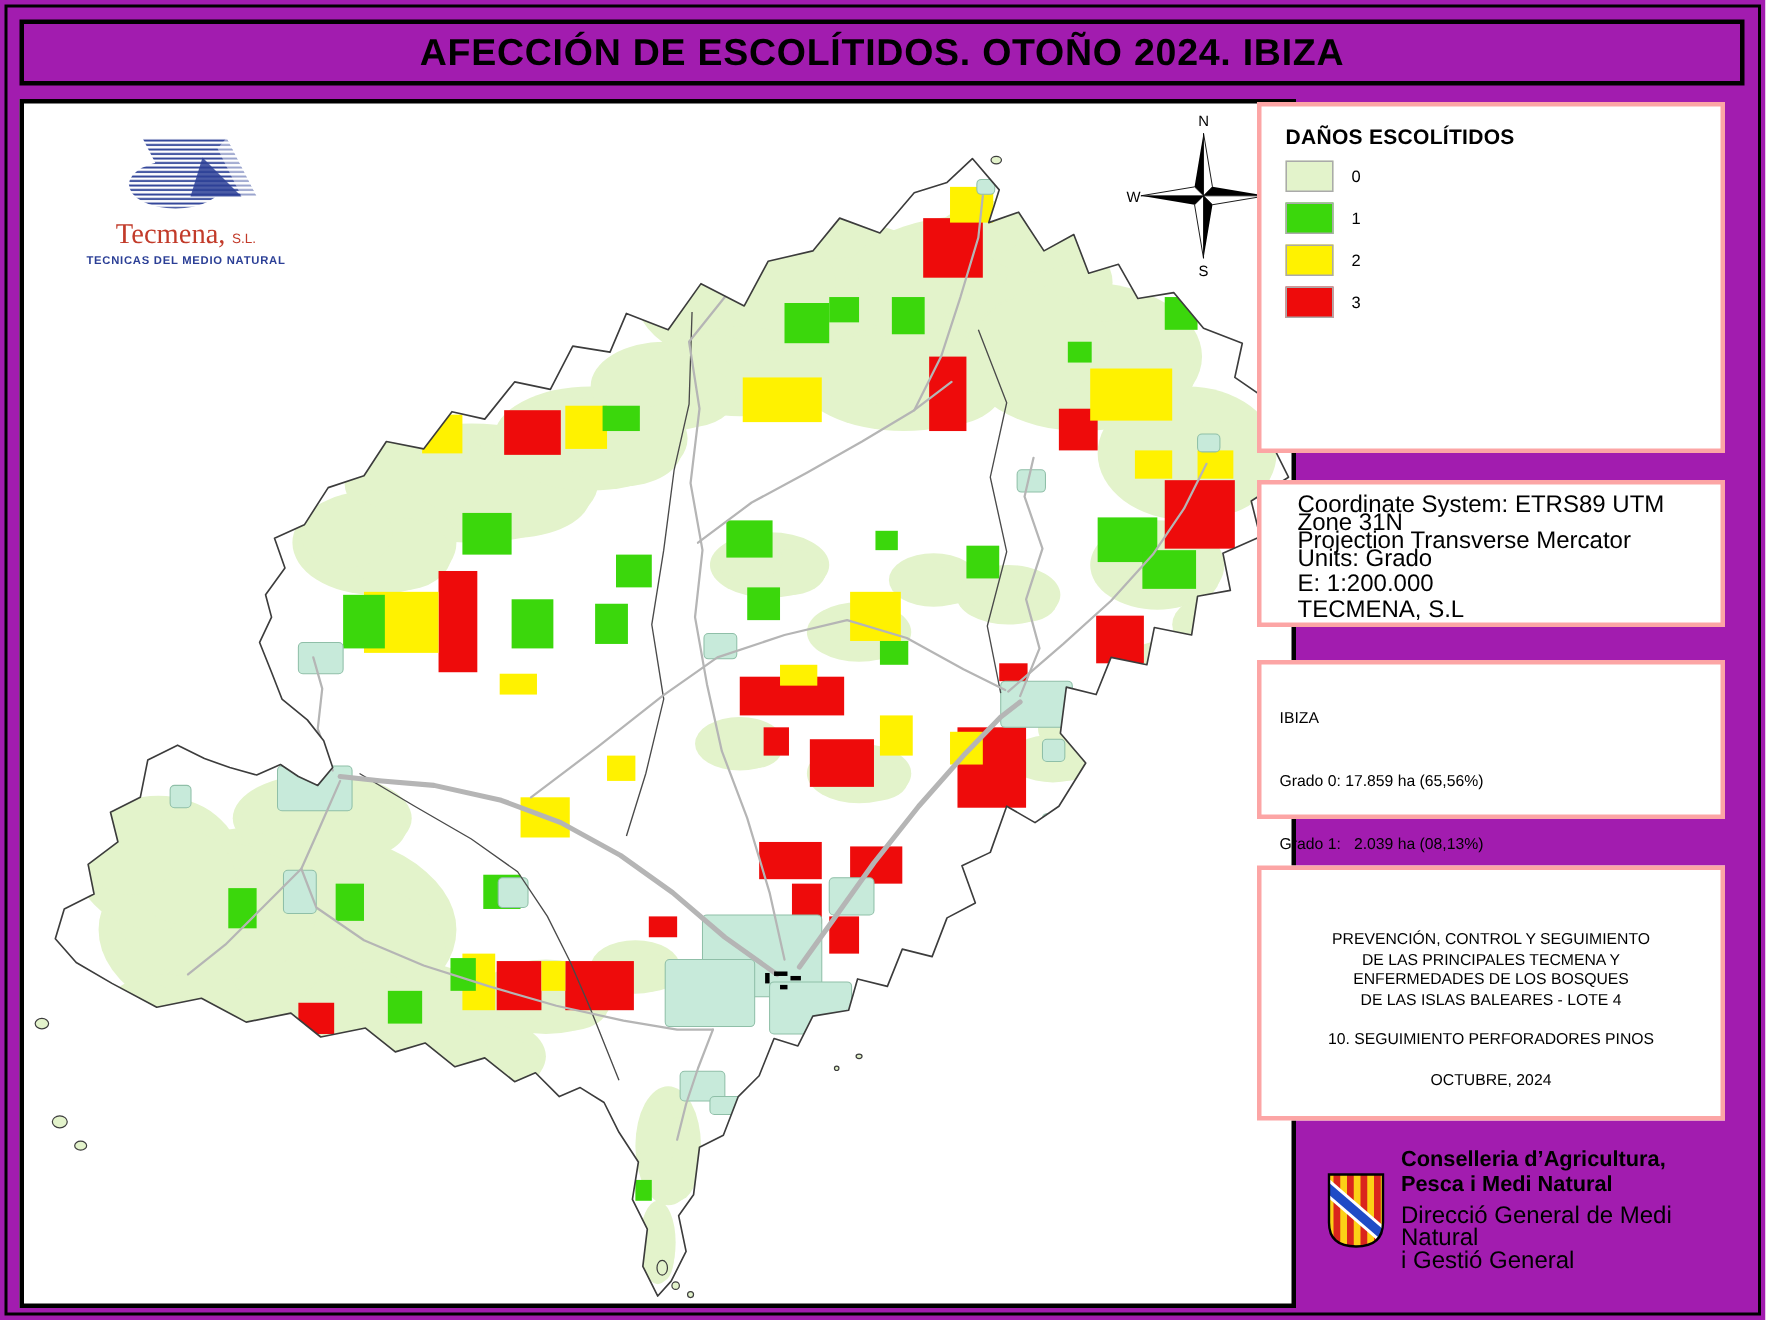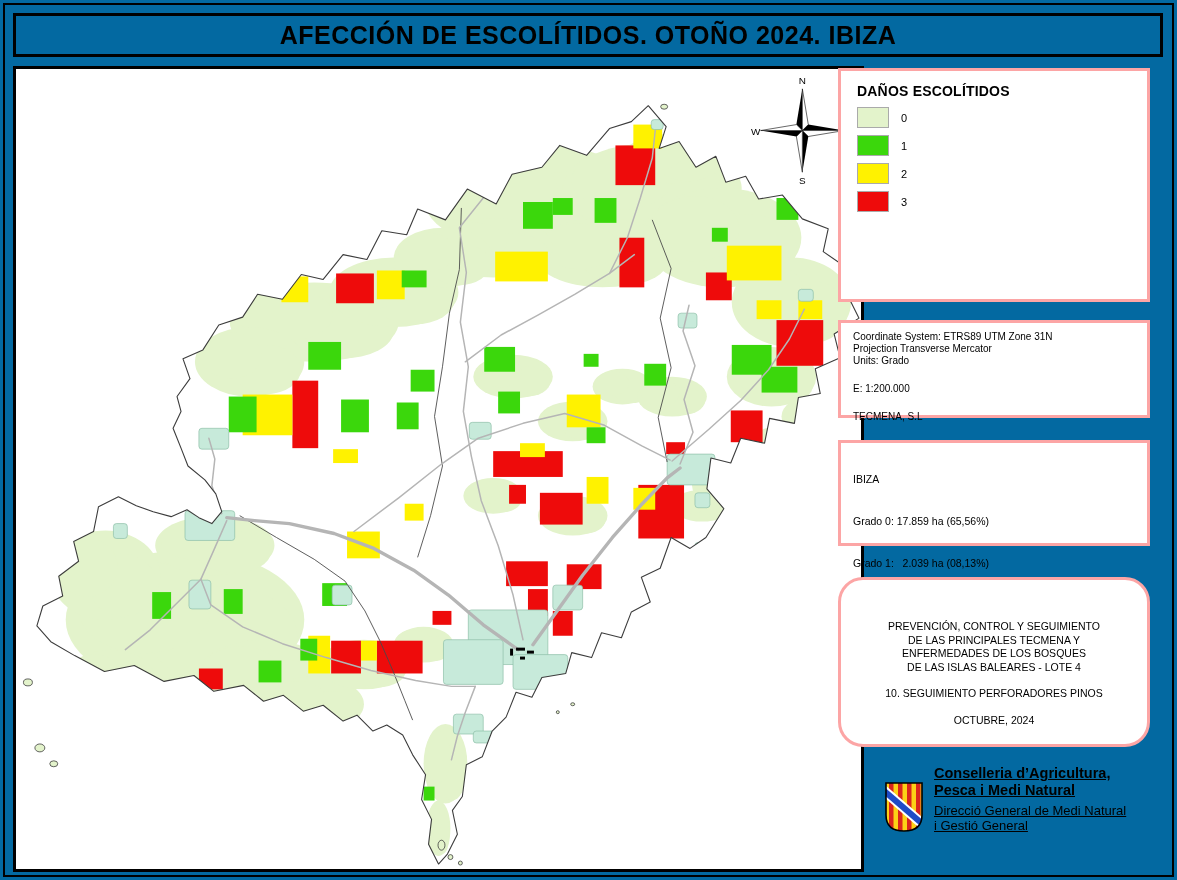--- a/index.html
+++ b/index.html
@@ -1,16 +1,16 @@
 <!DOCTYPE html>
 <html style="--grade0: #E3F3CB; --grade1: #3BD70C; --grade2: #FFF200; --grade3: #EE0B0B; --nucleos: #C7EADA; --nucleos_border: #8FBFA8; --road: #B5B5B5; --boundary: #4A4A4A; --coast: #3C3C3C; --tecmena_blue: #2B3F96; --tecmena_red: #C23B2A; --shield_yellow: #FCD116; --shield_red: #DA251D; --shield_blue: #1F4BC6;"><head>
 <meta charset="utf-8">
 <style>
   html,body{margin:0;padding:0;background:#fff;}
-  .page{position:relative;width:1177px;height:880px;background:#0369a1;
+  .page{position:relative;width:1177px;height:880px;background:#a21caf;
         font-family:"Liberation Sans","DejaVu Sans",sans-serif;color:#000;overflow:hidden;}
   .outer-border{position:absolute;left:3px;top:3px;width:1167px;height:870px;border:2px solid #000;pointer-events:none;}
   .title-box{position:absolute;left:13px;top:13px;width:1144px;height:38px;border:3px solid #000;
              display:flex;align-items:center;justify-content:center;}
   .title-box span{font-size:25px;font-weight:bold;letter-spacing:.5px;}
   .map-frame{position:absolute;left:13px;top:66px;width:845px;height:800px;border:3px solid #000;background:#fff;}
   #map-canvas{position:absolute;inset:0;}
   #map-canvas svg{position:absolute;inset:0;width:100%;height:100%;}
   .tecmena{position:absolute;left:28px;top:20px;width:160px;text-align:center;}
   .tecmena .t-name{font-family:"Liberation Serif","DejaVu Serif",serif;color:var(--tecmena_red);font-size:19px;}
@@ -24,29 +24,29 @@
   .sw-grade0{background:var(--grade0);} .sw-grade1{background:var(--grade1);}
   .sw-grade2{background:var(--grade2);} .sw-grade3{background:var(--grade3);}
   .lg-label{font-size:11px;}
   .ov-rows{margin-top:26px;}
   .ov-row{display:flex;align-items:center;margin-bottom:5px;height:14px;}
   .ov-box{width:30px;margin-right:12px;display:flex;align-items:center;justify-content:center;}
   .sw-nucleos{width:30px;height:14px;background:var(--nucleos);border:1px solid #999;}
   .sw-autovia{width:30px;height:4px;background:var(--road);}
   .sw-carretera{width:30px;height:2px;background:var(--road);}
   .sw-tm{width:30px;height:14px;background:#fff;border:2px solid #000;box-sizing:border-box;}
-  .coord-box{top:320px;height:98px;padding:8px 12px;font-size:10px;line-height:12px;}
-  .coord-box .gap{margin-top:16px;}
+  .coord-box{top:320px;height:98px;padding:8px 24px;font-size:16px;line-height:12px;}
+  .coord-box .gap{margin-top:5px;}
   .stats-box{top:440px;height:106px;padding:1px 12px;font-size:10.5px;line-height:14px;white-space:pre;}
-  .project-box{top:577px;height:170px;padding:40px 10px 0;text-align:center;font-size:10.5px;line-height:13.5px;border-radius:25px;}
+  .project-box{top:577px;height:170px;padding:40px 10px 0;text-align:center;font-size:10.5px;line-height:13.5px;}
   .project-box .gap{margin-top:13px;}
-  .consell{position:absolute;left:884px;top:765px;width:268px;display:flex;align-items:flex-end;text-decoration:underline;}
+  .consell{position:absolute;left:884px;top:765px;width:268px;display:flex;align-items:center;}
   .consell .shield{flex:0 0 auto;margin-right:10px;}
   .consell .c-bold{font-size:14.5px;font-weight:bold;line-height:17px;}
-  .consell .c-reg{font-size:13px;line-height:15px;margin-top:4px;}
+  .consell .c-reg{font-size:16px;line-height:15px;margin-top:4px;}
 </style>
 </head>
 <body>
 
 <div class="page">
   <div class="outer-border"></div>
 
   <div class="title-box">
     <span>AFECCIÓN DE ESCOLÍTIDOS. OTOÑO 2024. IBIZA</span>
   </div>
@@ -284,20 +284,39 @@
             <polygon points="0,42 0,0 -6,6" fill="#fff" stroke="#000" stroke-width="0.6"></polygon>
             <polygon points="-42,0 0,0 -6,6" fill="#000"></polygon>
             <polygon points="-42,0 0,0 -6,-6" fill="#fff" stroke="#000" stroke-width="0.6"></polygon>
             <text x="0" y="-47" text-anchor="middle" font-size="10" font-family="Liberation Sans, sans-serif">N</text>
             <text x="47" y="4" text-anchor="middle" font-size="10" font-family="Liberation Sans, sans-serif">E</text>
             <text x="0" y="54" text-anchor="middle" font-size="10" font-family="Liberation Sans, sans-serif">S</text>
             <text x="-47" y="4" text-anchor="middle" font-size="10" font-family="Liberation Sans, sans-serif">W</text>
           </g>
         </svg>
       </div>
+    <div class="tecmena">
+      <svg width="118" height="52" viewBox="0 0 118 52">
+        <defs>
+          <pattern id="tstripe" width="4" height="3" patternUnits="userSpaceOnUse">
+            <rect width="4" height="3" fill="#fff"></rect>
+            <rect y="1" width="4" height="1.3" style="fill:var(--tecmena_blue)"></rect>
+          </pattern>
+        </defs>
+        <polygon points="30,3 86,3 106,42 50,42" fill="url(#tstripe)"></polygon>
+        <ellipse cx="52" cy="34" rx="31" ry="16" fill="url(#tstripe)"></ellipse>
+        <polygon points="70,16 96,42 62,42" style="fill:var(--tecmena_blue)" opacity="0.85"></polygon>
+        <polygon points="86,3 106,42 96,42 80,10" fill="#fff" opacity="0.5"></polygon>
+      </svg>
+      <div>
+        <span class="t-name">Tecmena,</span>
+        <span class="t-sl">S.L.</span>
+      </div>
+      <div class="t-tag">TECNICAS DEL MEDIO NATURAL</div>
+    </div>
   </div>
 
   <div class="side-box legend-box">
     <div class="legend-title">DAÑOS ESCOLÍTIDOS</div>
     <div class="lg-row">
       <div class="lg-sw sw-grade0"></div>
       <div class="lg-label">0</div>
     </div>
     <div class="lg-row">
       <div class="lg-sw sw-grade1"></div>

